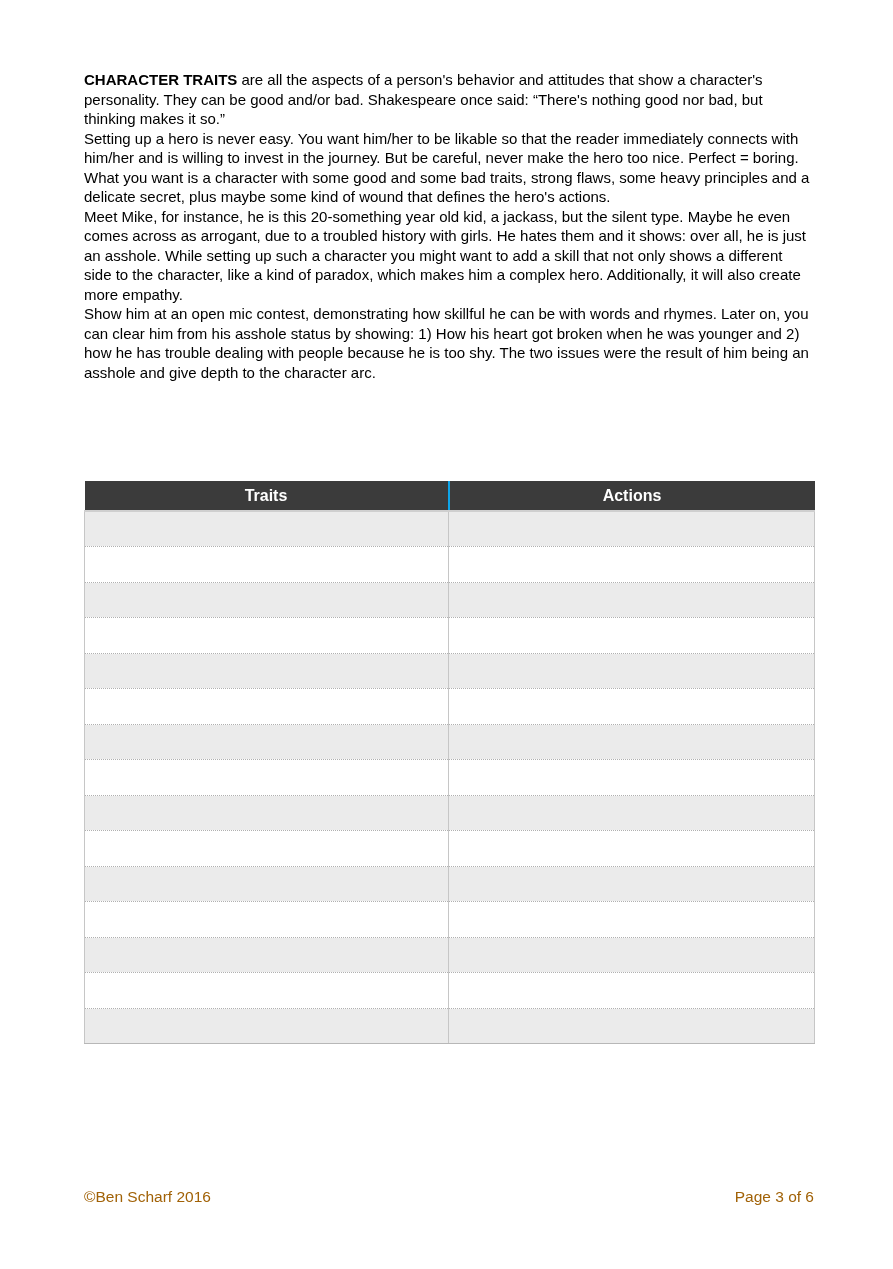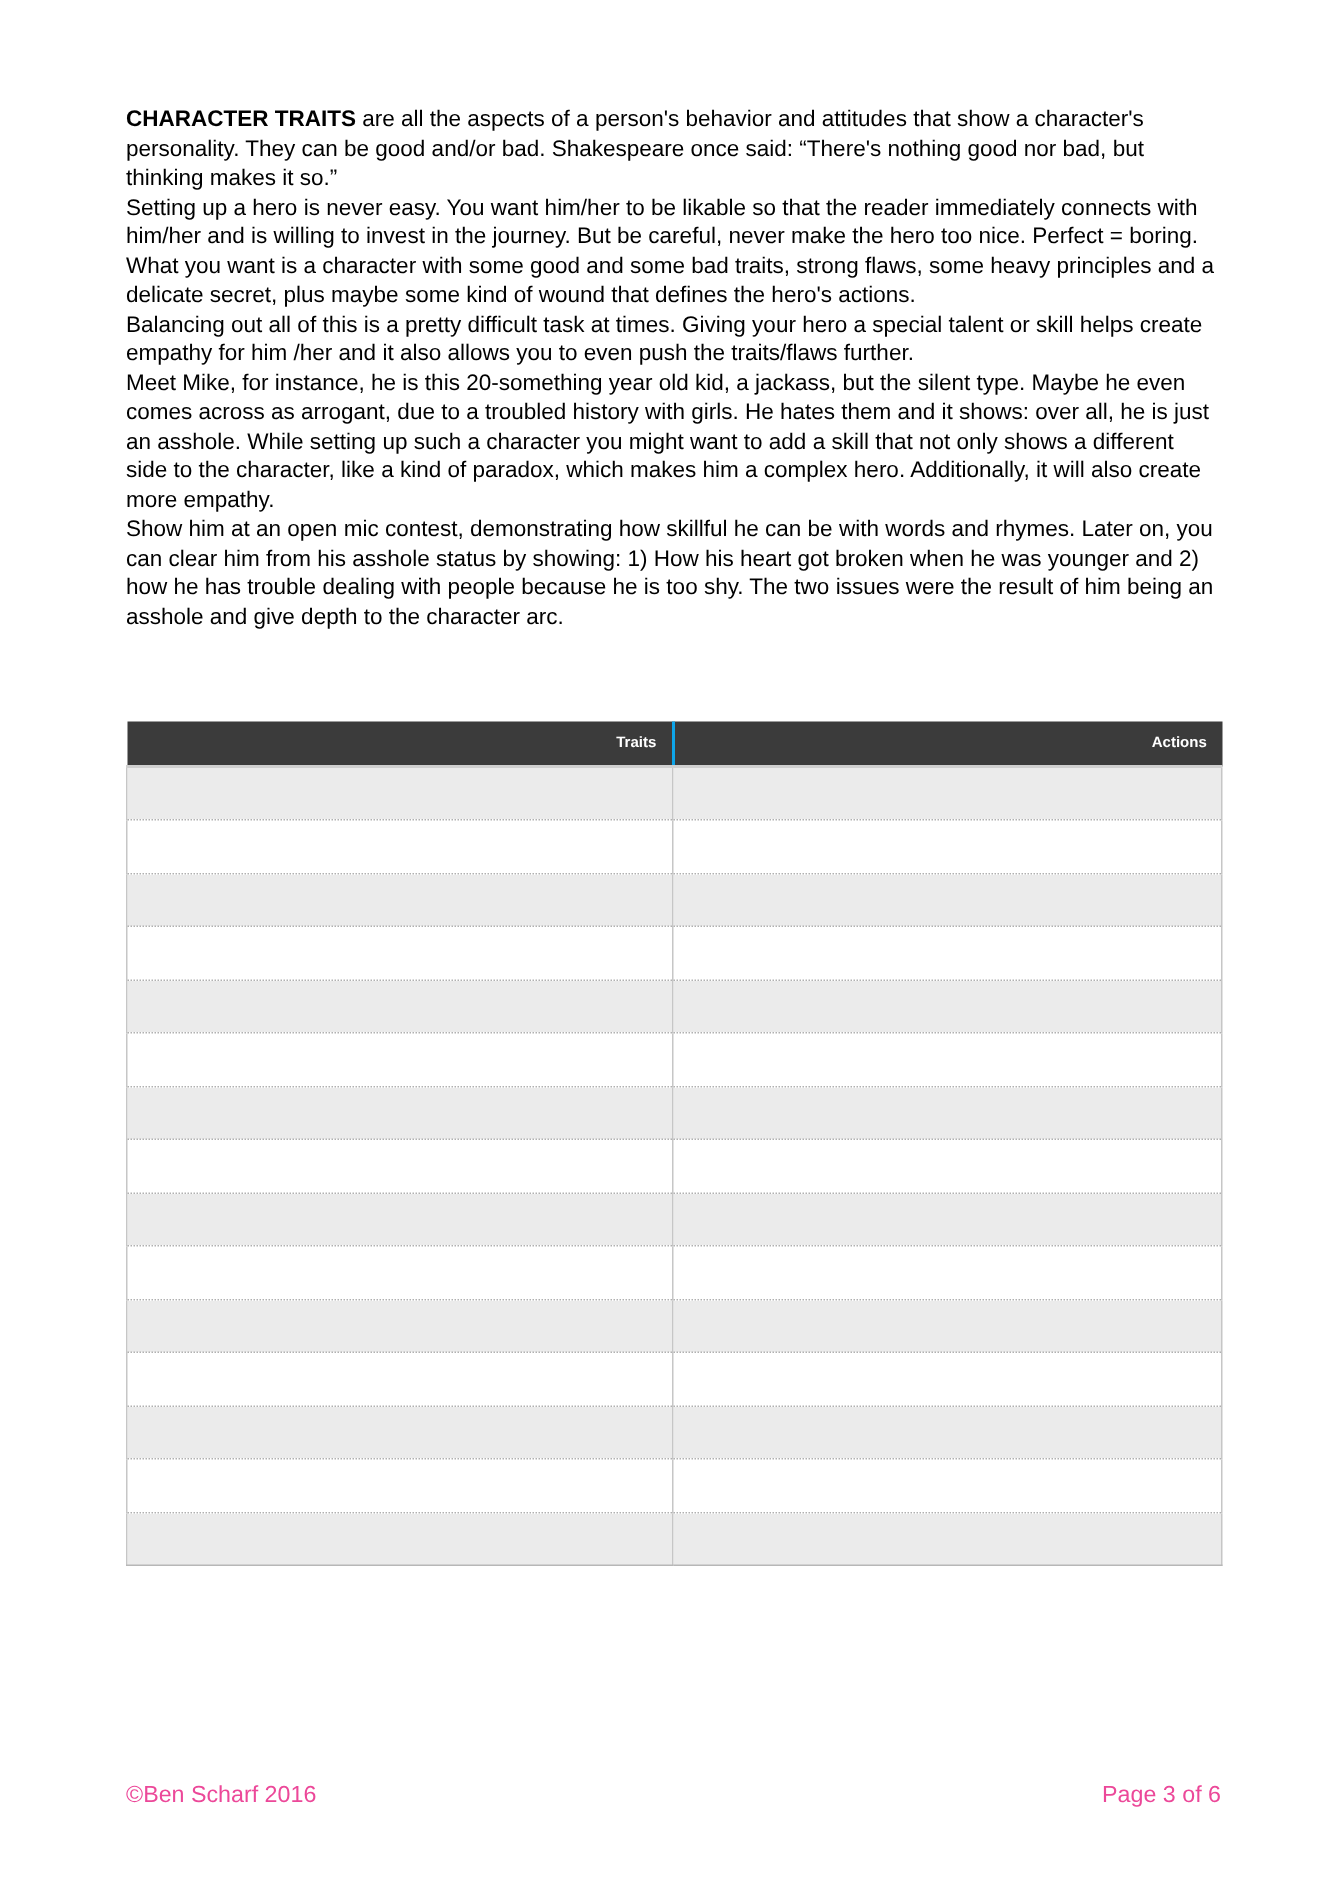--- a/index.html
+++ b/index.html
@@ -36,22 +36,22 @@
     table-layout: fixed;
     font-size: 15px;
     line-height: 19.5px;
   }
   table.traits-table col.c1 { width: 364px; }
   table.traits-table col.c2 { width: 366px; }
   table.traits-table th {
     background: var(--header-bg, #3b3b3b);
     color: var(--header-text, #ffffff);
     font-weight: bold;
-    font-size: 10px;
-    text-align: right;
+    font-size: 16px;
+    text-align: center;
     height: 30px;
     padding: 0 10px;
     border-bottom: 2px solid #cfcfcf;
   }
   table.traits-table th + th {
     border-left: 2px solid #0ea5e9;
   }
   table.traits-table td {
     vertical-align: top;
     padding: 7px 12px 8px 10px;
@@ -72,32 +72,31 @@
   }
 
   .footer {
     position: absolute;
     left: 84px;
     top: 1188px;
     width: 730px;
     display: flex;
     justify-content: space-between;
     font-size: 15.5px;
-    color: #ec4899;
+    color: #a16207;
   }
 </style>
 </head>
 <body>
 
 <div class="page">
 
   <div class="text-block">
     <p><span class="lead-bold">CHARACTER TRAITS</span><span> are all the aspects of a person's behavior and attitudes that show a character's personality. They can be good and/or bad. Shakespeare once said: “There's nothing good nor bad, but thinking makes it so.”</span></p>
     <p>Setting up a hero is never easy. You want him/her to be likable so that the reader immediately connects with him/her and is willing to invest in the journey. But be careful, never make the hero too nice. Perfect = boring. What you want is a character with some good and some bad traits, strong flaws, some heavy principles and a delicate secret, plus maybe some kind of wound that defines the hero's actions.</p>
-    <p>Balancing out all of this is a pretty difficult task at times. Giving your hero a special talent or skill helps create empathy for him /her and it also allows you to even push the traits/flaws further.</p>
     <p>Meet Mike, for instance, he is this 20-something year old kid, a jackass, but the silent type. Maybe he even comes across as arrogant, due to a troubled history with girls. He hates them and it shows: over all, he is just an asshole. While setting up such a character you might want to add a skill that not only shows a different side to the character, like a kind of paradox, which makes him a complex hero. Additionally, it will also create more empathy.</p>
     <p>Show him at an open mic contest, demonstrating how skillful he can be with words and rhymes. Later on, you can clear him from his asshole status by showing: 1) How his heart got broken when he was younger and 2) how he has trouble dealing with people because he is too shy. The two issues were the result of him being an asshole and give depth to the character arc.</p>
   </div>
 
   <table class="traits-table">
     <colgroup>
         <col class="c1">
         <col class="c2">
       </colgroup>
     <thead>

